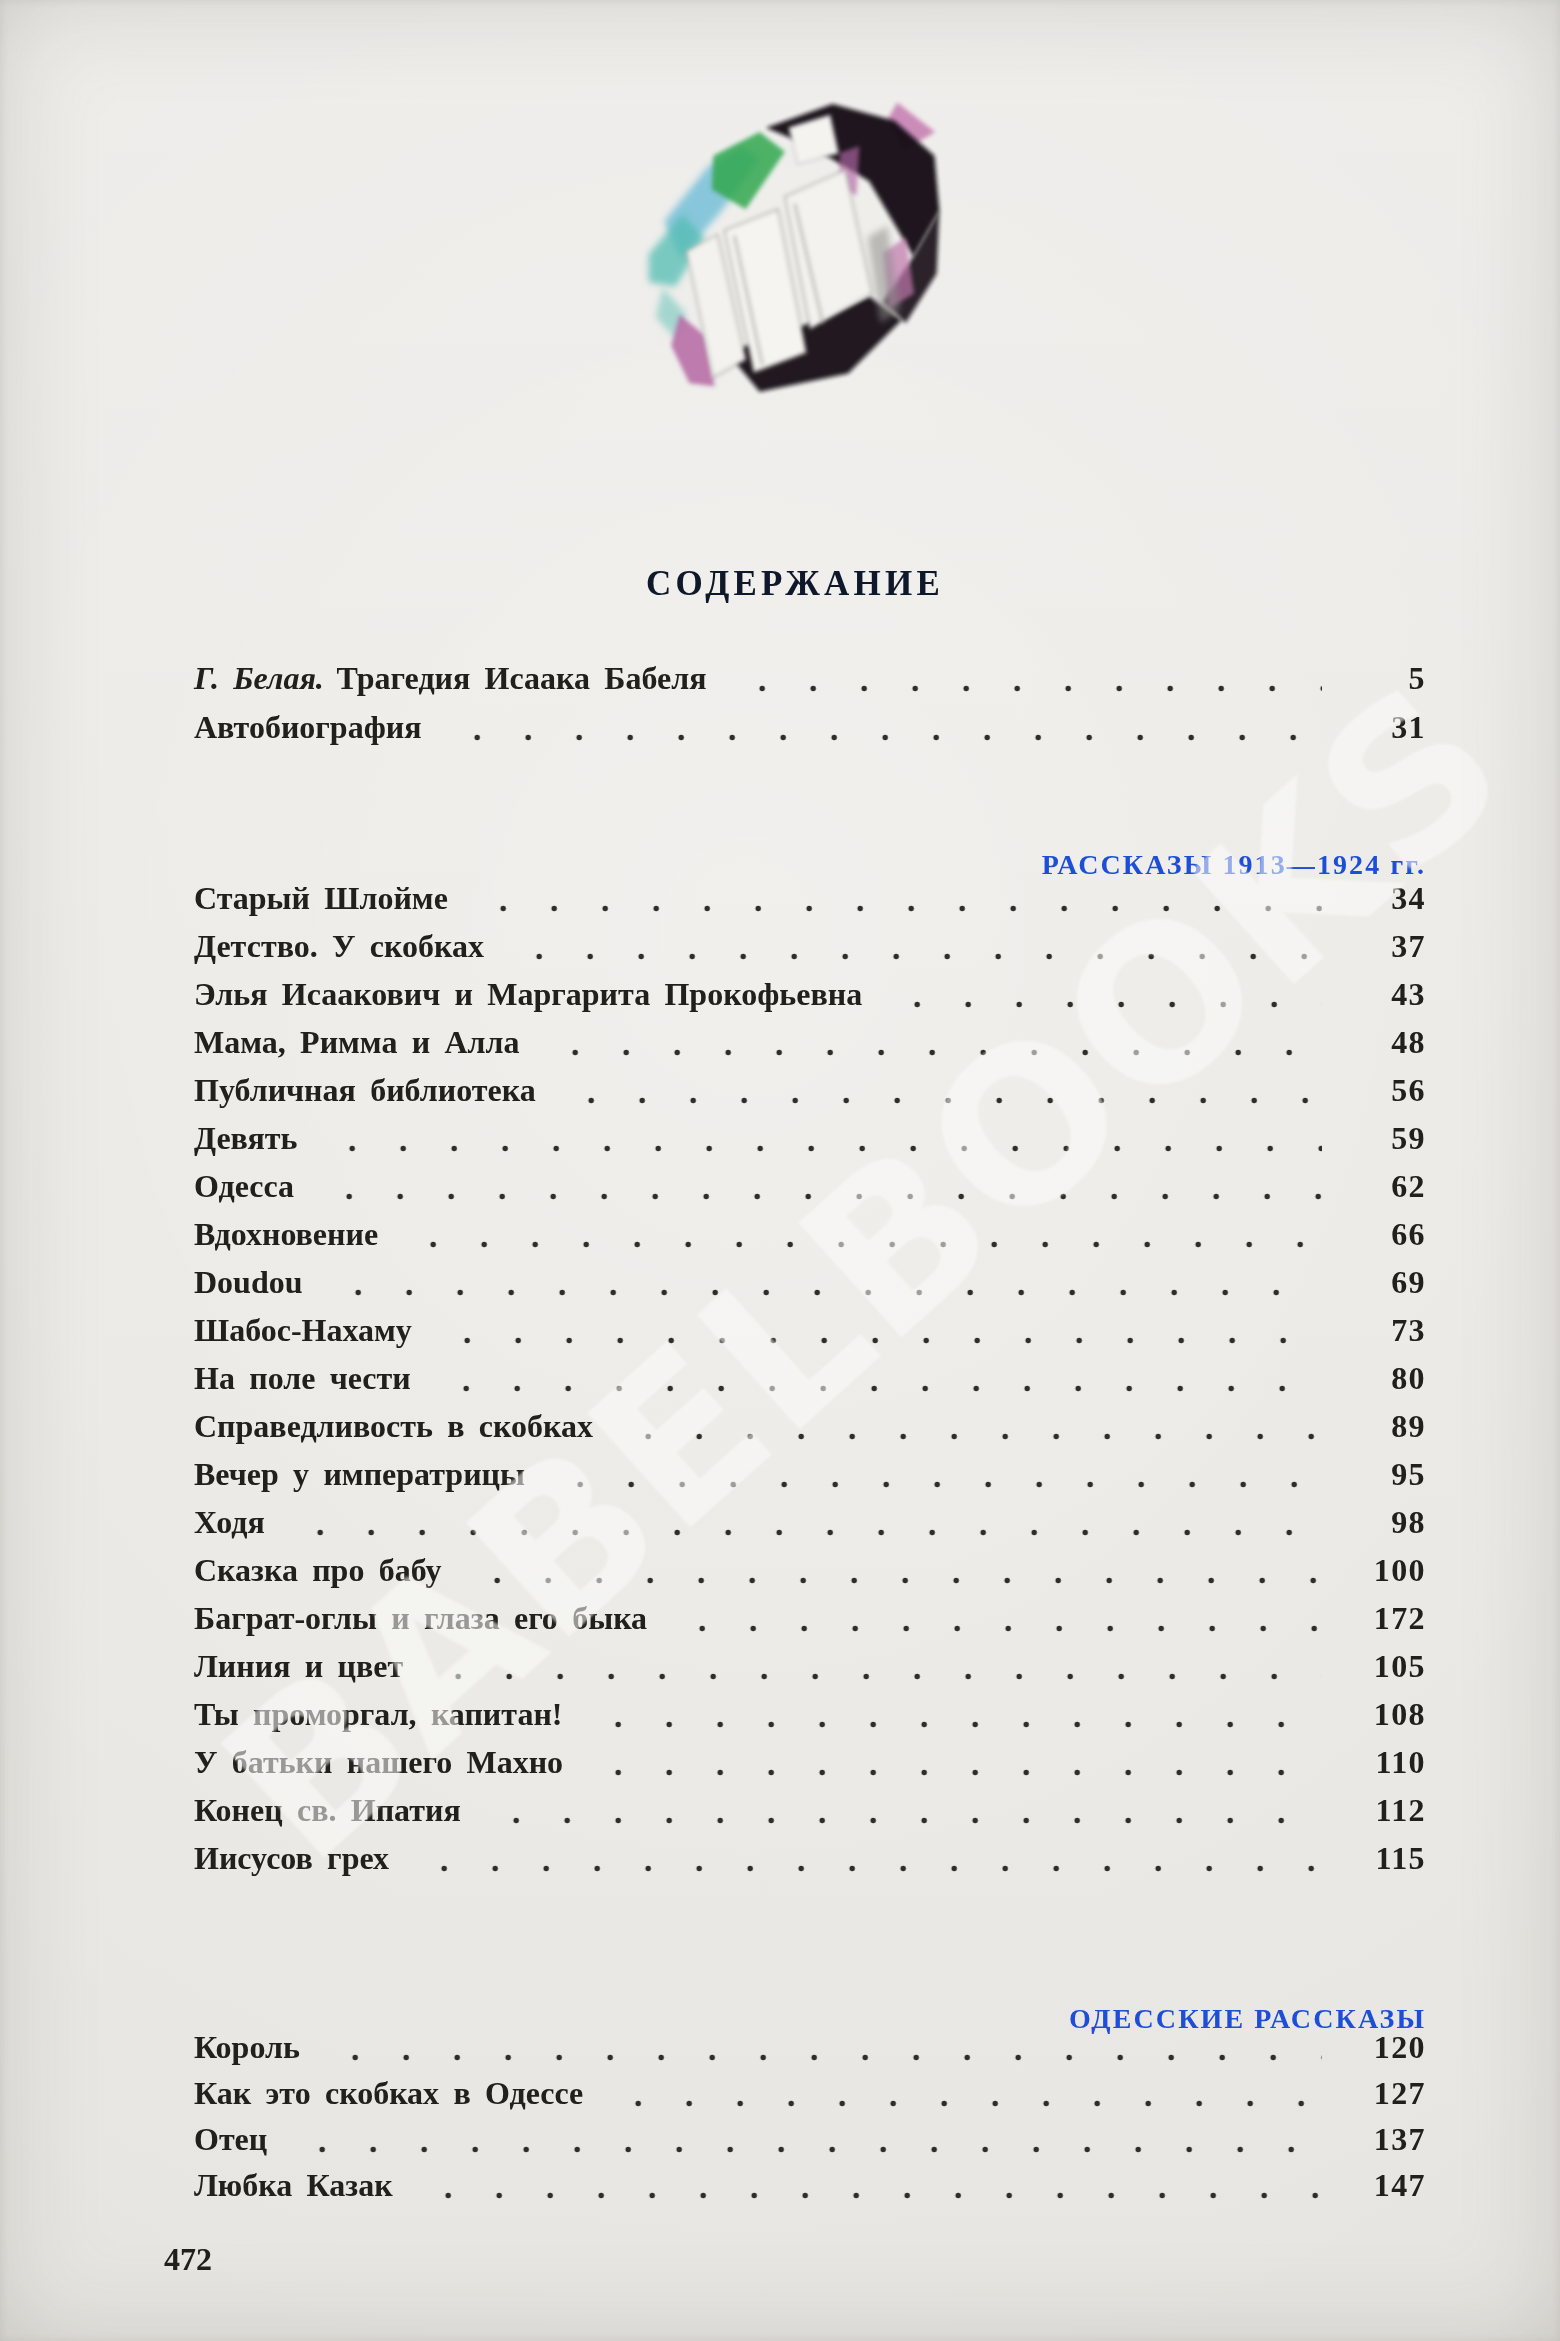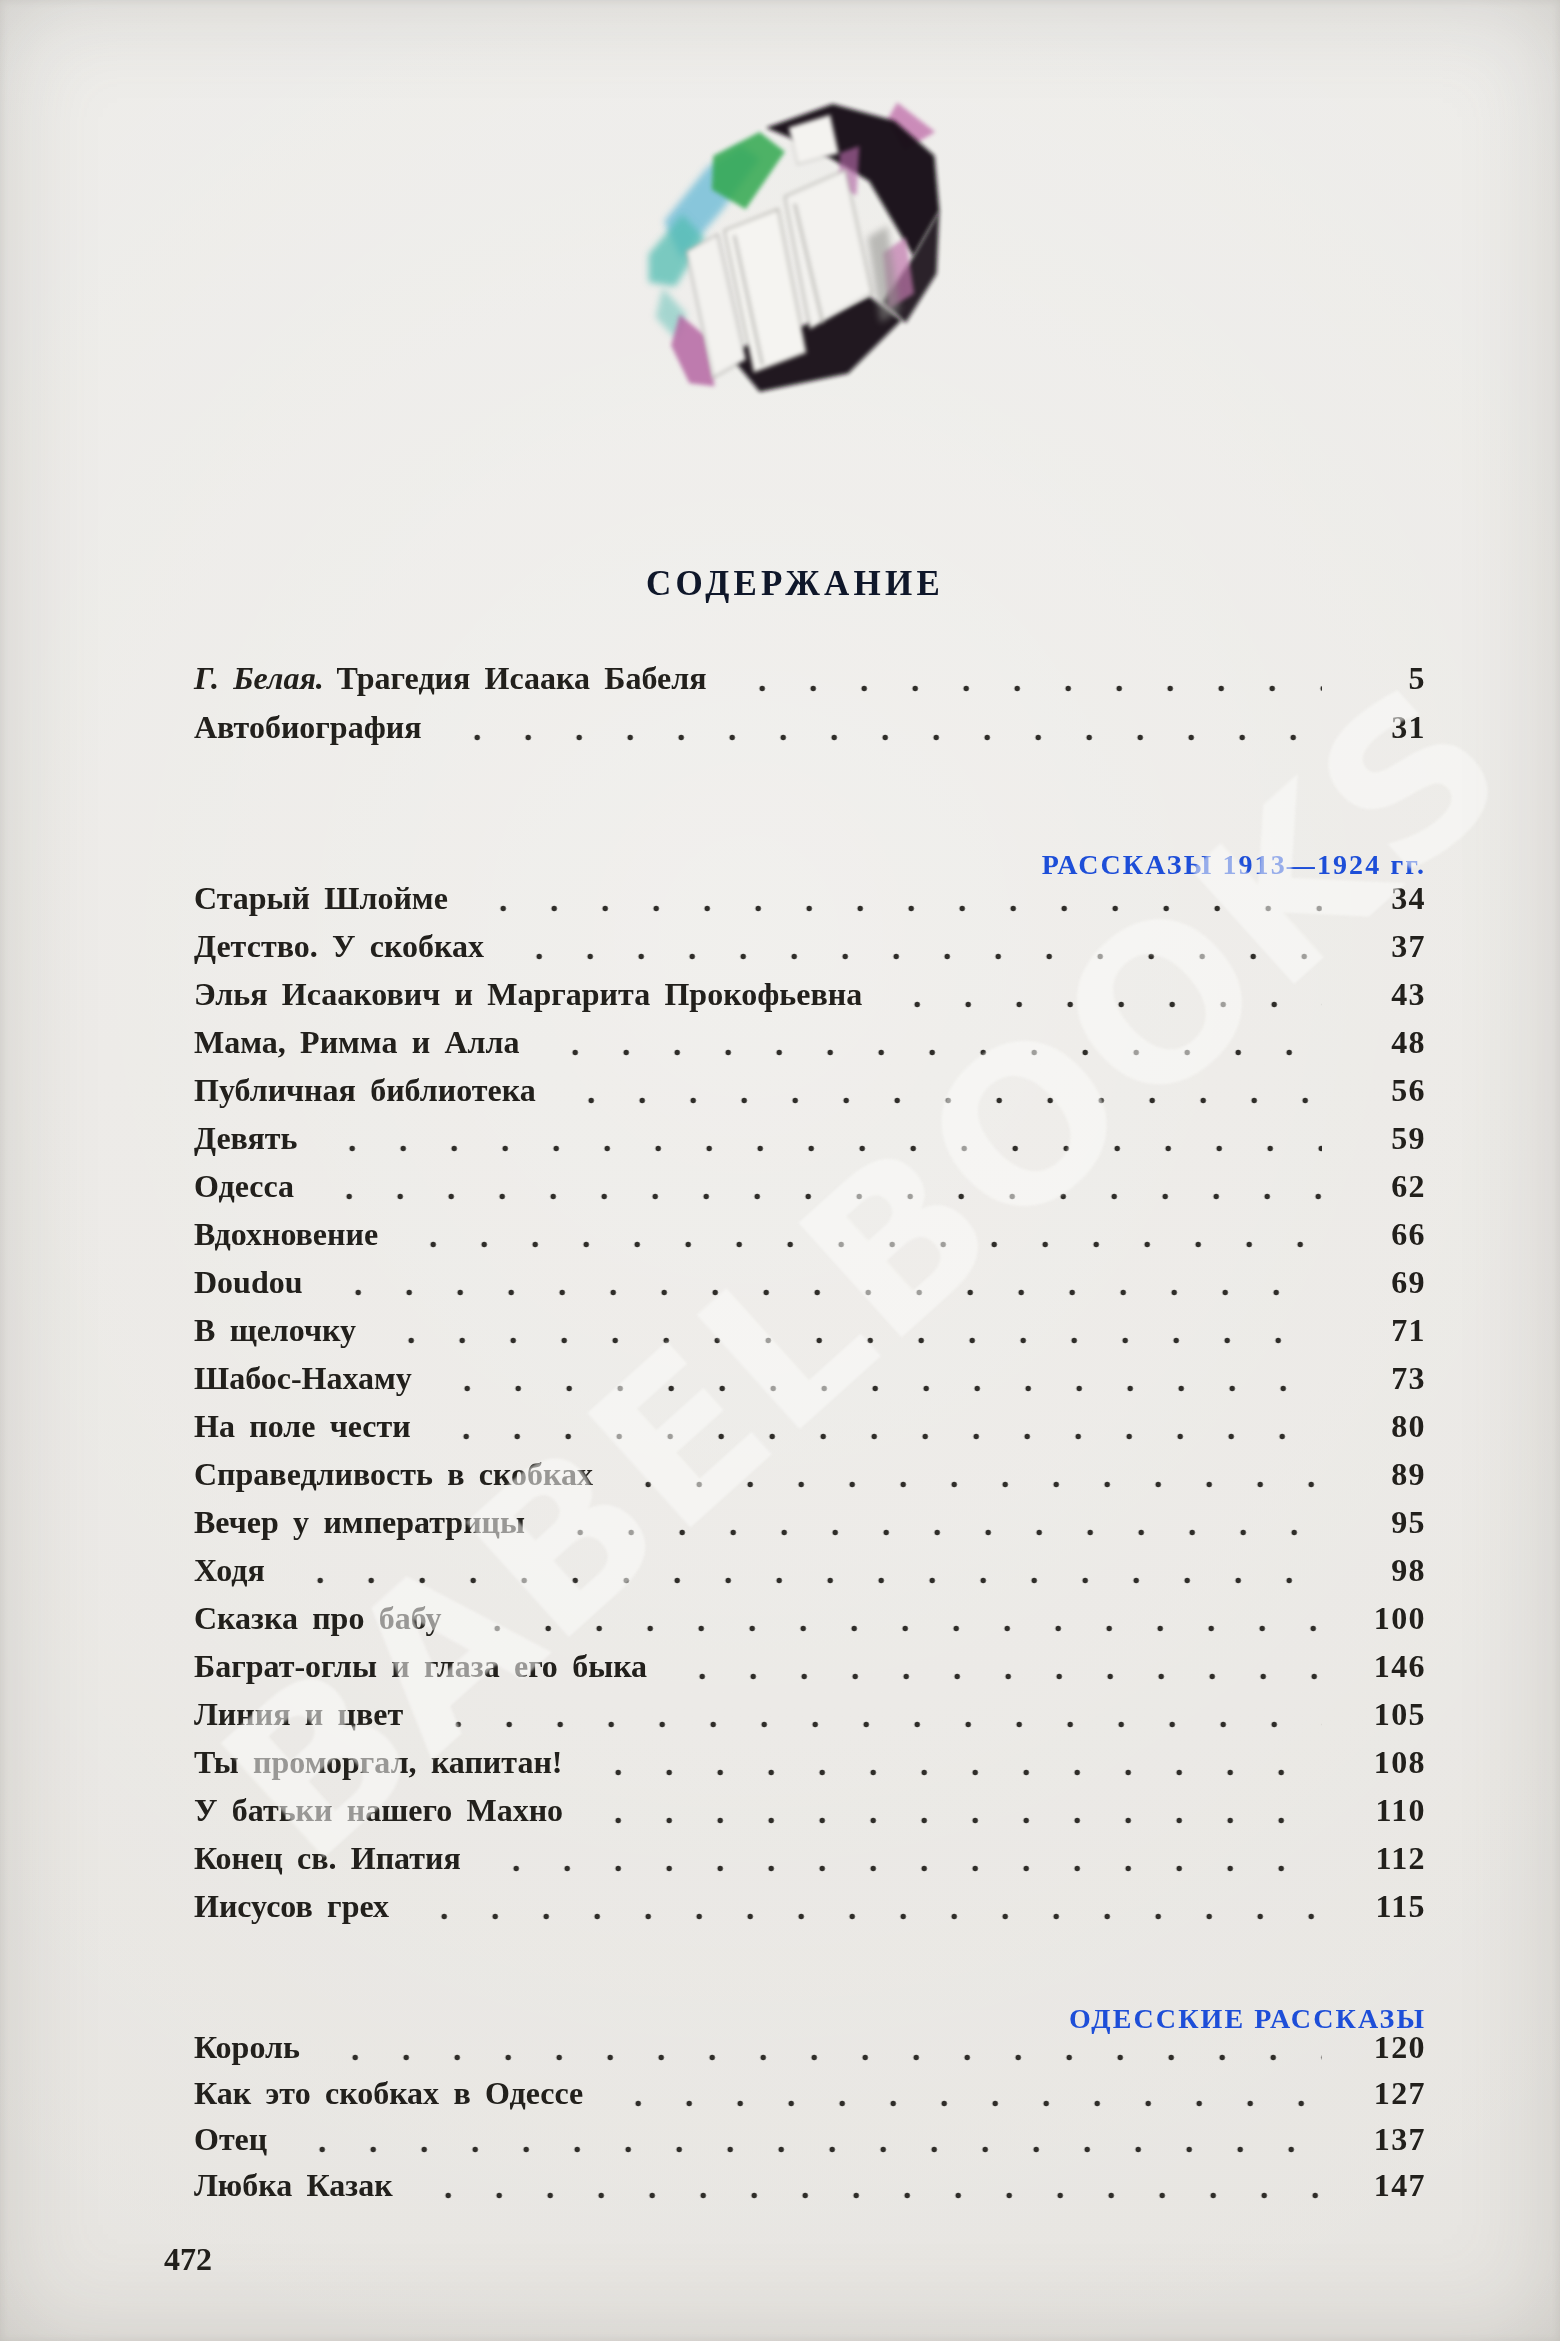--- a/index.html
+++ b/index.html
@@ -218,25 +218,20 @@
       <span class="toc-entry-title">Вдохновение</span>
       <div class="dot-leader"></div>
       <span class="toc-entry-page">66</span>
     </div>
     <div class="toc-row">
       <span class="toc-entry-title">Doudou</span>
       <div class="dot-leader"></div>
       <span class="toc-entry-page">69</span>
     </div>
     <div class="toc-row">
-      <span class="toc-entry-title">В щелочку</span>
-      <div class="dot-leader"></div>
-      <span class="toc-entry-page">71</span>
-    </div>
-    <div class="toc-row">
       <span class="toc-entry-title">Шабос-Нахаму</span>
       <div class="dot-leader"></div>
       <span class="toc-entry-page">73</span>
     </div>
     <div class="toc-row">
       <span class="toc-entry-title">На поле чести</span>
       <div class="dot-leader"></div>
       <span class="toc-entry-page">80</span>
     </div>
     <div class="toc-row">
@@ -255,21 +250,21 @@
       <span class="toc-entry-page">98</span>
     </div>
     <div class="toc-row">
       <span class="toc-entry-title">Сказка про бабу</span>
       <div class="dot-leader"></div>
       <span class="toc-entry-page">100</span>
     </div>
     <div class="toc-row">
       <span class="toc-entry-title">Баграт-оглы и глаза его быка</span>
       <div class="dot-leader"></div>
-      <span class="toc-entry-page">146</span>
+      <span class="toc-entry-page">172</span>
     </div>
     <div class="toc-row">
       <span class="toc-entry-title">Линия и цвет</span>
       <div class="dot-leader"></div>
       <span class="toc-entry-page">105</span>
     </div>
     <div class="toc-row">
       <span class="toc-entry-title">Ты проморгал, капитан!</span>
       <div class="dot-leader"></div>
       <span class="toc-entry-page">108</span>

